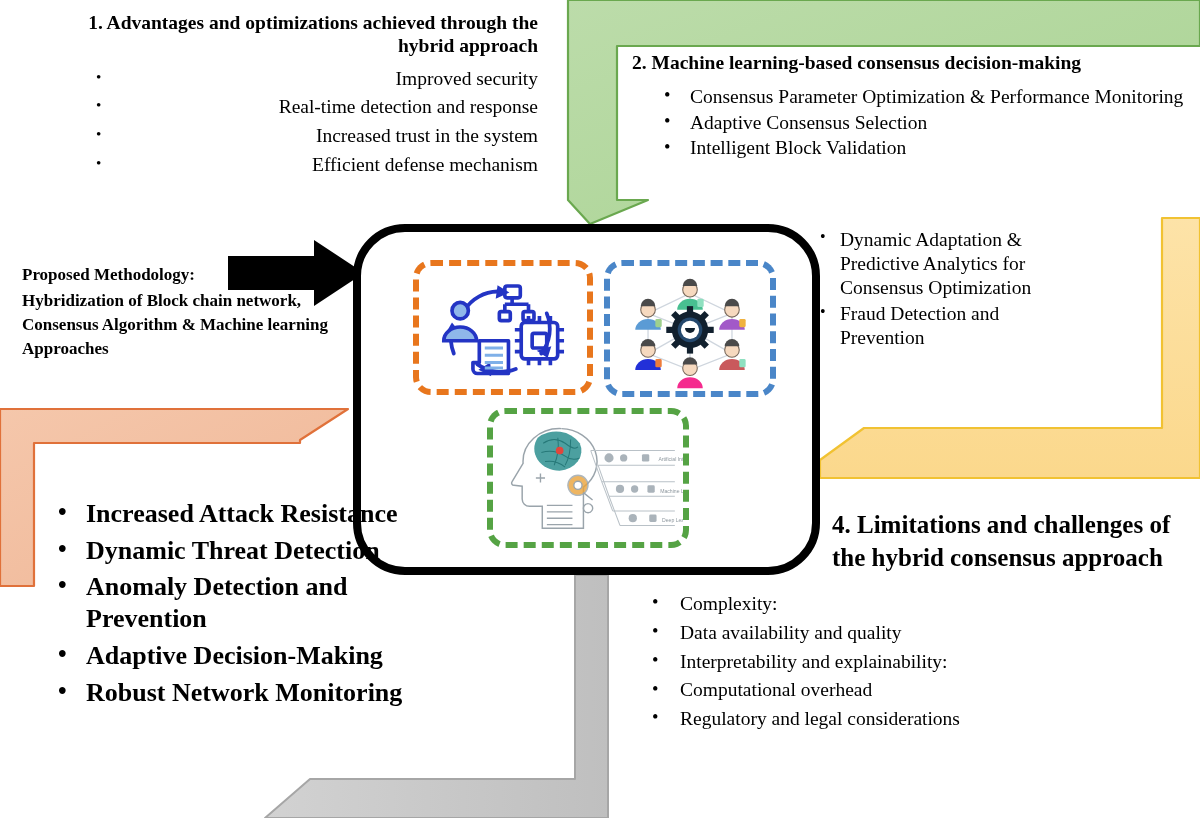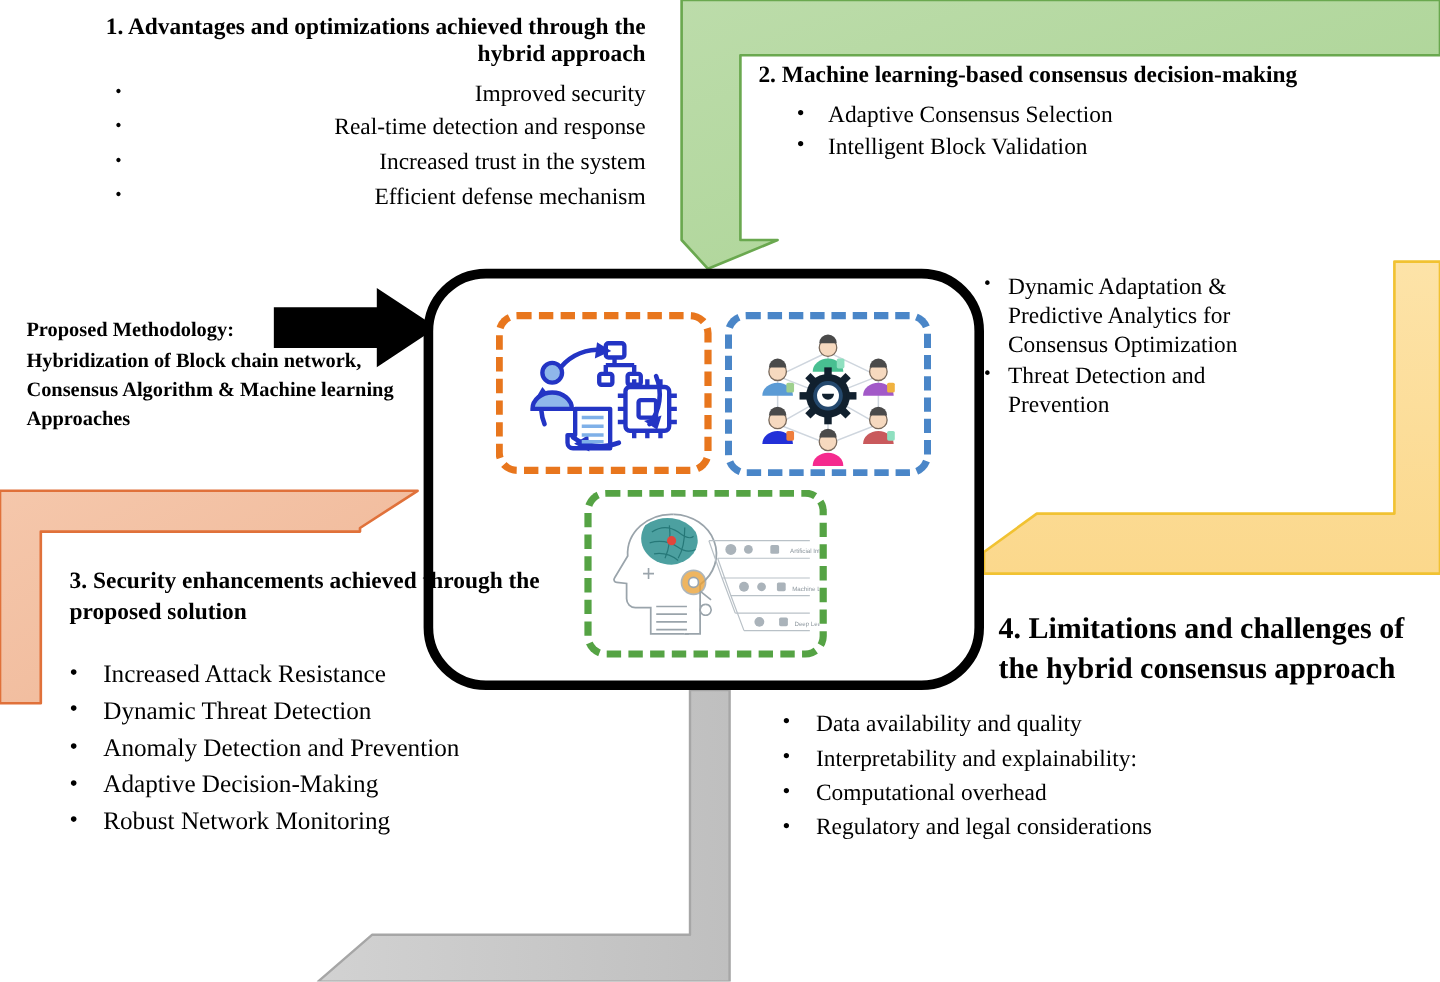--- a/index.html
+++ b/index.html
@@ -79,21 +79,21 @@
 
   
   #blockMethod { left: 22px; top: 265px; width: 310px; }
   #blockMethod .m-title { font-weight: bold; font-size: 17px; margin: 0 0 4px 0; }
   #blockMethod .m-body { font-weight: bold; font-size: 17px; line-height: 1.40; margin: 0; }
 
   
   #block3 { left: 58px; top: 472px; width: 400px; }
   #block3 .heading { font-size: 19.5px; line-height: 1.32; }
   #block3 ul.bullets { margin-top: 26px; padding-left: 0px; }
-  #block3 ul.bullets > li { font-size: 21px; padding-left: 28px; margin-bottom: 5px; }
+  #block3 ul.bullets > li { font-size: 26px; padding-left: 28px; margin-bottom: 5px; font-weight: bold; }
 
   
   #block4 { left: 832px; top: 508px; width: 360px; }
   #block4 .heading { font-size: 25px; line-height: 1.32; }
   #block4 ul.bullets { position: absolute; left: -180px; top: 84px; width: 420px; padding-left: 0; }
   #block4 ul.bullets > li { font-size: 19.5px; padding-left: 28px; margin-bottom: 5px; }
 
   
   #centralBox {
     position: absolute;
@@ -343,51 +343,52 @@
       <li>Improved security</li>
       <li>Real-time detection and response</li>
       <li>Increased trust in the system</li>
       <li>Efficient defense mechanism</li>
     </ul>
   </div>
 
   <div class="block" id="block2">
     <p class="heading">2. Machine learning-based consensus decision-making</p>
     <ul class="bullets">
+      <li>Consensus Parameter Optimization &amp; Performance Monitoring</li>
       <li>Adaptive Consensus Selection</li>
       <li>Intelligent Block Validation</li>
     </ul>
   </div>
 
   <div class="block" id="blockRight">
     <ul class="bullets">
       <li>Dynamic Adaptation &amp; Predictive Analytics for Consensus Optimization</li>
-      <li>Threat Detection and Prevention</li>
+      <li>Fraud Detection and Prevention</li>
     </ul>
   </div>
 
   <div class="block" id="blockMethod">
     <p class="m-title">Proposed Methodology:</p>
     <p class="m-body">Hybridization of Block chain network, Consensus Algorithm &amp; Machine learning Approaches</p>
   </div>
 
   <div class="block" id="block3">
-    <p class="heading">3. Security enhancements achieved through the proposed solution</p>
     <ul class="bullets">
       <li>Increased Attack Resistance</li>
       <li>Dynamic Threat Detection</li>
       <li>Anomaly Detection and Prevention</li>
       <li>Adaptive Decision-Making</li>
       <li>Robust Network Monitoring</li>
     </ul>
   </div>
 
   <div class="block" id="block4">
     <p class="heading">4. Limitations and challenges of the hybrid consensus approach</p>
     <ul class="bullets">
+      <li>Complexity:</li>
       <li>Data availability and quality</li>
       <li>Interpretability and explainability:</li>
       <li>Computational overhead</li>
       <li>Regulatory and legal considerations</li>
     </ul>
   </div>
 
 </div>
 
 </body></html>

